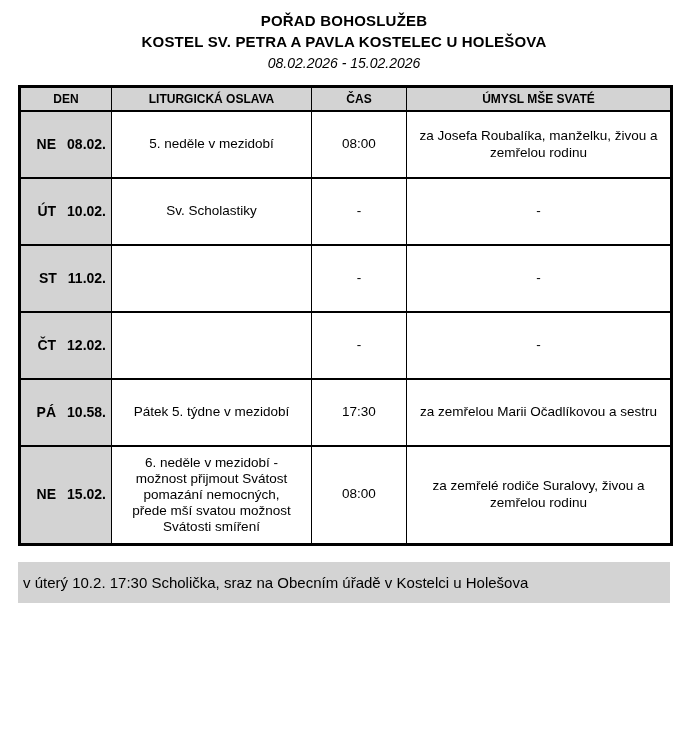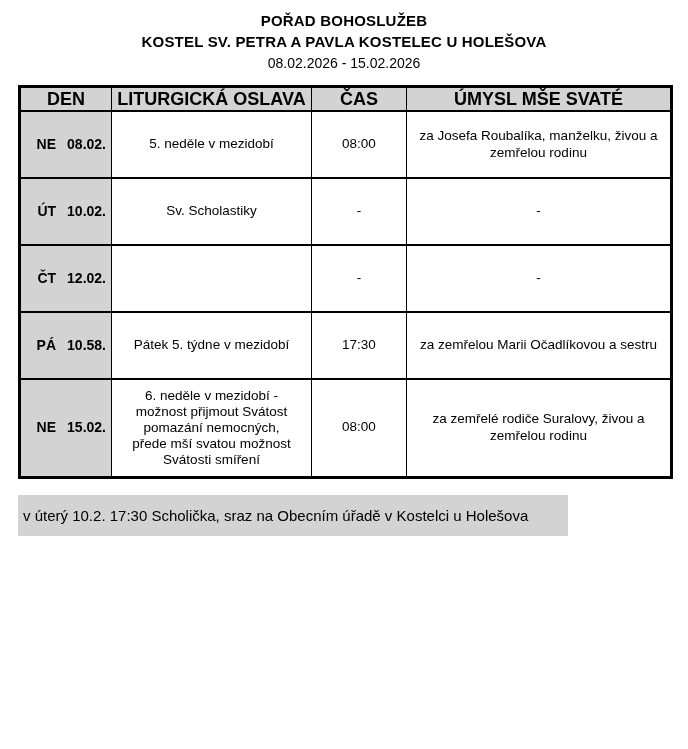--- a/index.html
+++ b/index.html
@@ -13,38 +13,38 @@
   }
   .page { width: 688px; height: 749px; overflow: hidden; }
 
   .title-block { text-align: center; padding-top: 10px; }
   .title-line1, .title-line2 {
     font-weight: bold;
     font-size: 15px;
     line-height: 21px;
     letter-spacing: 0.2px;
   }
-  .title-line3 { font-size: 14px; line-height: 22px; }
+  .title-line3 { font-size: 14px; line-height: 22px; font-style: italic; }
 
   table.schedule {
     border-collapse: collapse;
     table-layout: fixed;
     width: 652px;
     margin: 11px 0 0 18px;
     border: 3px solid #000000;
   }
   table.schedule th,
   table.schedule td {
     border: 1px solid #000000;
     overflow: hidden;
   }
   table.schedule thead th {
     background: #d3d3d3;
     font-weight: bold;
-    font-size: 18px;
+    font-size: 12px;
     height: 22px;
     text-align: center;
     border-bottom: 2px solid #000000;
     padding: 0 2px;
   }
   table.schedule tbody td {
     border-top: 2px solid #000000;
     font-size: 13.5px;
     text-align: center;
     vertical-align: middle;
@@ -58,21 +58,21 @@
     text-align: right;
     padding-left: 7px;
   }
   .day-cell .date { margin-left: 11px; }
   tr.row-std { height: 67px; }
   tr.row-last { height: 98px; }
   tr.row-last td.celebration-cell { line-height: 1.18; padding: 1px 17px; }
 
   .footer-note {
     margin: 16px 18px 0 18px;
-    width: 550px;
+    width: 652px;
     box-sizing: border-box;
     background: #d3d3d3;
     min-height: 41px;
     display: flex;
     align-items: center;
     padding-left: 5px;
     font-size: 15px;
   }
 </style>
 </head>
@@ -108,20 +108,26 @@
         <td>08:00</td>
         <td>za Josefa Roubalíka, manželku, živou a zemřelou rodinu</td>
       </tr>
       <tr class="row-std">
         <td class="day-cell"><span>ÚT</span><span class="date">10.02.</span></td>
         <td class="celebration-cell">Sv. Scholastiky</td>
         <td>-</td>
         <td>-</td>
       </tr>
       <tr class="row-std">
+        <td class="day-cell"><span>ST</span><span class="date">11.02.</span></td>
+        <td class="celebration-cell"></td>
+        <td>-</td>
+        <td>-</td>
+      </tr>
+      <tr class="row-std">
         <td class="day-cell"><span>ČT</span><span class="date">12.02.</span></td>
         <td class="celebration-cell"></td>
         <td>-</td>
         <td>-</td>
       </tr>
       <tr class="row-std">
         <td class="day-cell"><span>PÁ</span><span class="date">10.58.</span></td>
         <td class="celebration-cell">Pátek 5. týdne v mezidobí</td>
         <td>17:30</td>
         <td>za zemřelou Marii Očadlíkovou a sestru</td>

